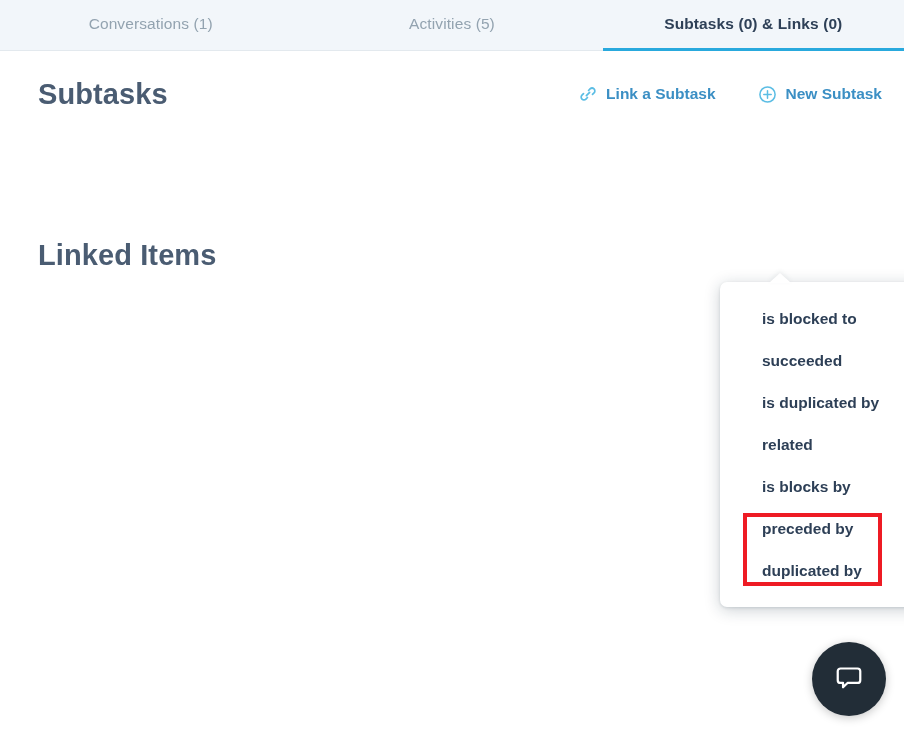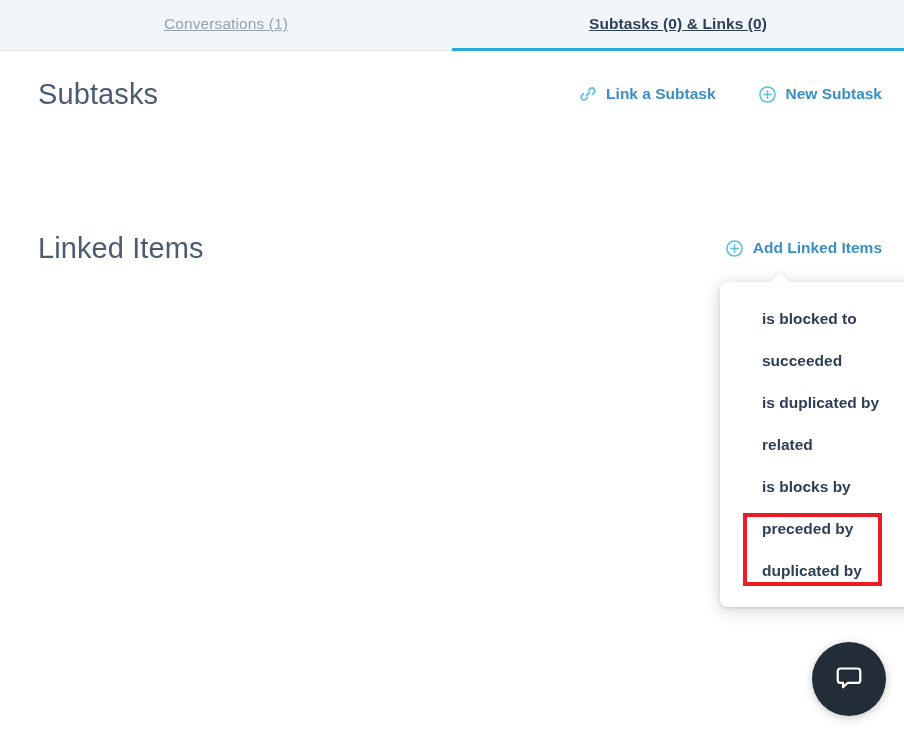--- a/index.html
+++ b/index.html
@@ -42,21 +42,20 @@
     align-items: center;
     justify-content: center;
     font-size: 15.5px;
     color: #93a3b0;
     letter-spacing: 0.1px;
     cursor: pointer;
     position: relative;
     box-sizing: border-box;
     padding-bottom: 2px;
     white-space: nowrap;
-    text-decoration: underline;
   }
   .tab.active {
     color: #2e4057;
     font-weight: bold;
   }
   .tab.active::after {
     content: "";
     position: absolute;
     left: 0;
     right: 0;
@@ -68,25 +67,25 @@
   
   .section-head {
     position: absolute;
     left: 38px;
     right: 22px;
     display: flex;
     align-items: center;
     justify-content: space-between;
   }
   #subtasks-head { top: 72px; height: 44px; }
-  #linked-head  { top: 226px; height: 44px; }
+  #linked-head  { top: 233px; height: 44px; }
 
   .section-title {
     font-size: 29px;
-    font-weight: 400;
+    font-weight: 700;
     color: #4a5c72;
     letter-spacing: 0.1px;
     line-height: 1;
     white-space: nowrap;
   }
 
   .head-actions {
     display: flex;
     align-items: center;
     gap: 42px;
@@ -176,20 +175,23 @@
   }
 </style>
 </head>
 <body>
 
 <div id="page">
 
   <div class="tabbar">
     <div class="tab">
       <span>Conversations (1)</span>
+    </div>
+    <div class="tab">
+      <span>Activities (5)</span>
     </div>
     <div class="tab active">
       <span>Subtasks (0) &amp; Links (0)</span>
     </div>
   </div>
 
   <div class="section-head" id="subtasks-head">
     <div class="section-title">Subtasks</div>
     <div class="head-actions">
 
@@ -212,31 +214,20 @@
           </svg>
         </span>
         <span>New Subtask</span>
       </a>
 
     </div>
   </div>
 
   <div class="section-head" id="linked-head">
     <div class="section-title">Linked Items</div>
-    <div class="head-actions">
-      <a class="action-link">
-        <span class="ic">
-          <svg width="19" height="19" viewBox="0 0 20 20" fill="none" stroke="#5bbde4" stroke-width="1.6" stroke-linecap="round">
-            <circle cx="10" cy="10" r="8"></circle>
-            <path d="M10 6.1 V13.9 M6.1 10 H13.9"></path>
-          </svg>
-        </span>
-        <span>Add Linked Items</span>
-      </a>
-    </div>
   </div>
 
   <div class="dropdown">
     <div class="dd-item">
       <span>is blocked to</span>
     </div>
     <div class="dd-item">
       <span>succeeded</span>
     </div>
     <div class="dd-item">

